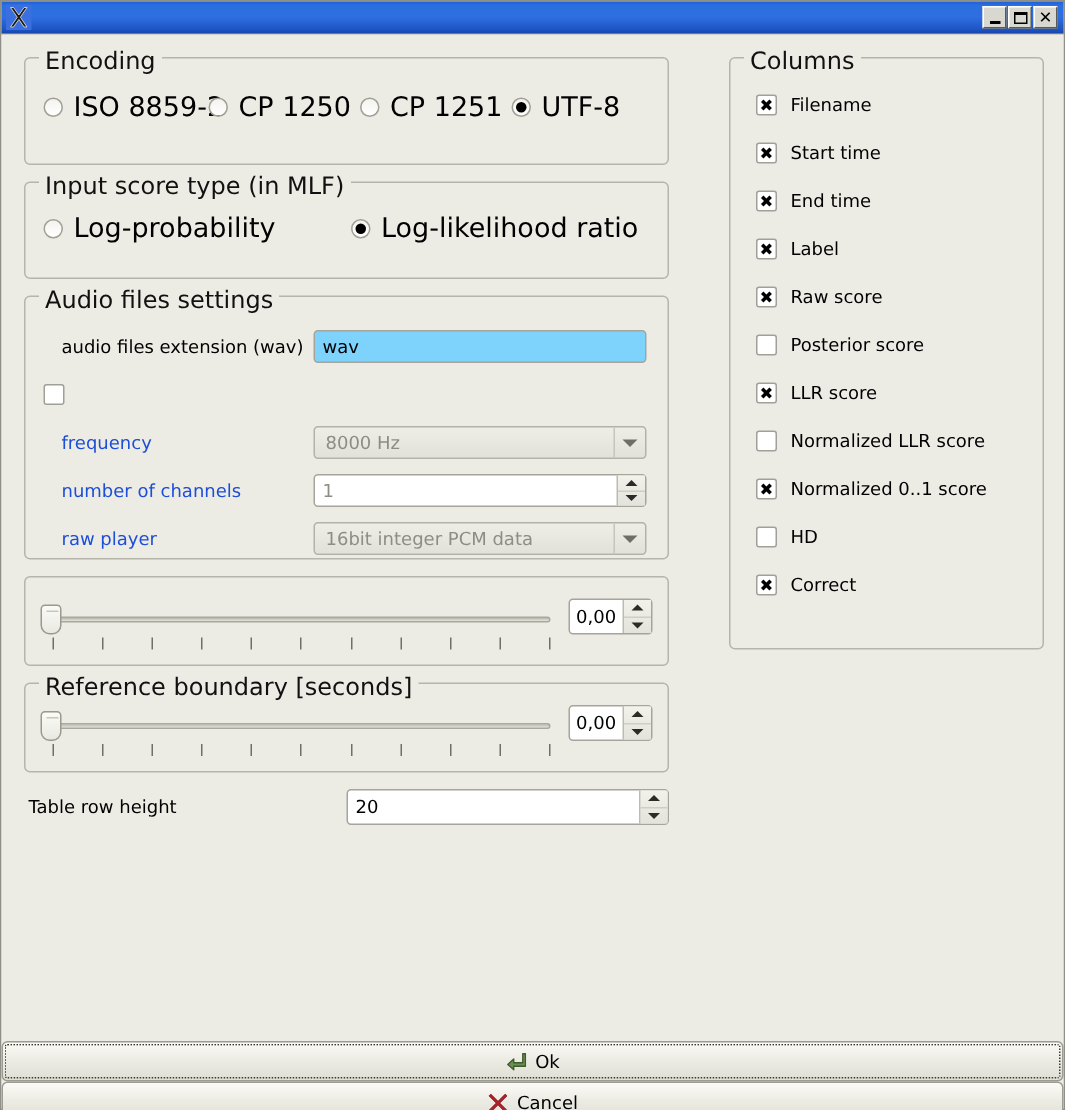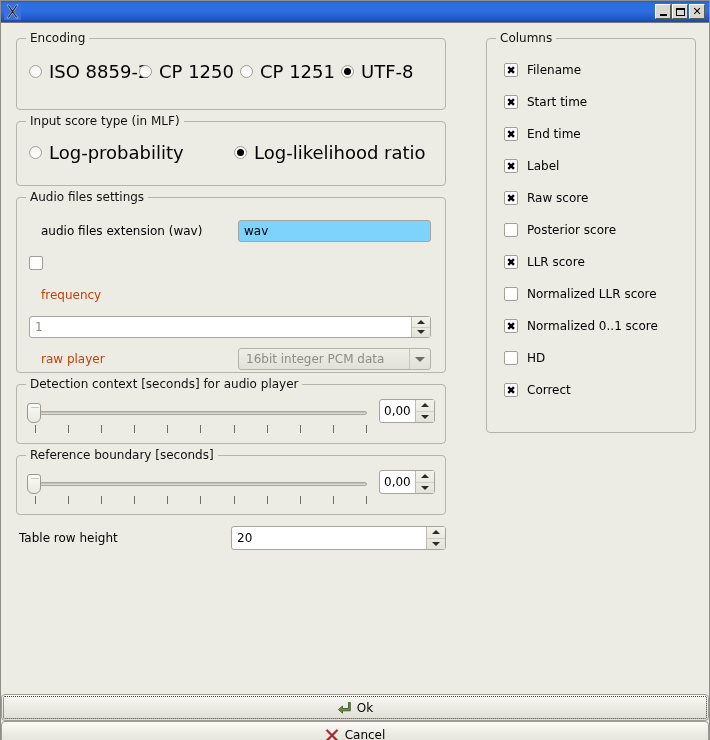--- a/index.html
+++ b/index.html
@@ -122,21 +122,21 @@
     margin-bottom: 11px;
     background: transparent;
     box-sizing: border-box;
   }
   .group > .group-title {
     position: absolute;
     top: -8px;
     left: 9px;
     background: #edece4;
     padding: 0 4px;
-    font-size: 12px;
+    font-size: 16px;
     color: #111;
     white-space: nowrap;
   }
   .group-body {
     padding: 16px 12px 12px 12px;
   }
   
   .radio-row {
     display: flex;
     align-items: center;
@@ -171,31 +171,30 @@
   }
   .radio-label {
     font-size: 18px;
   }
   
   .form-row {
     display: flex;
     align-items: center;
     height: 22px;
     margin-bottom: 10px;
-    gap: 29px;
   }
   .form-row:last-child { margin-bottom: 0; }
   .form-label {
     width: 180px;
     flex: 0 0 180px;
     font-size: 12px;
     padding-left: 12px;
     box-sizing: border-box;
   }
-  .form-label.disabled { color: #c2410c; }
+  .form-label.disabled { color: #1d4ed8; }
   .text-input {
     flex: 1 1 auto;
     height: 22px;
     box-sizing: border-box;
     background: #7dd3fc;
     border: 1px solid #a6a49b;
     border-radius: 3px;
     padding: 0 5px;
     font-size: 12px;
     line-height: 20px;
@@ -501,23 +500,30 @@
             <div class="form-label">audio files extension (wav)</div>
             <input class="text-input" type="text" value="wav" style="">
           </div>
 
           <div class="form-row">
             <span class="checkbox"></span>
           </div>
 
           <div class="form-row">
             <div class="form-label disabled">frequency</div>
+            <div class="combo">
+              <span>8000 Hz</span>
+              <span class="combo-arrow">
+                  <span class="tri-down"></span>
+                </span>
+            </div>
           </div>
 
           <div class="form-row">
+            <div class="form-label disabled">number of channels</div>
             <div class="spin disabled">
               <span>1</span>
               <span class="spin-buttons">
                 <span class="spin-btn">
                     <span class="tri-up"></span>
                   </span>
                 <span class="spin-btn">
                     <span class="tri-dn"></span>
                   </span>
               </span>
@@ -531,21 +537,20 @@
               <span class="combo-arrow">
                   <span class="tri-down"></span>
                 </span>
             </div>
           </div>
 
         </div>
       </div>
 
       <div class="group" style="height:60px;">
-        <div class="group-title">Detection context [seconds] for audio player</div>
         <div class="group-body" style="padding:14px 10px 6px 10px;">
           <div class="slider-row">
             <div class="slider-wrap">
               <div class="slider-groove"></div>
               <div class="slider-handle"></div>
               <div class="slider-ticks">
                 <span class="tick"></span>
                   <span class="tick"></span>
                   <span class="tick"></span>
                 <span class="tick"></span>

